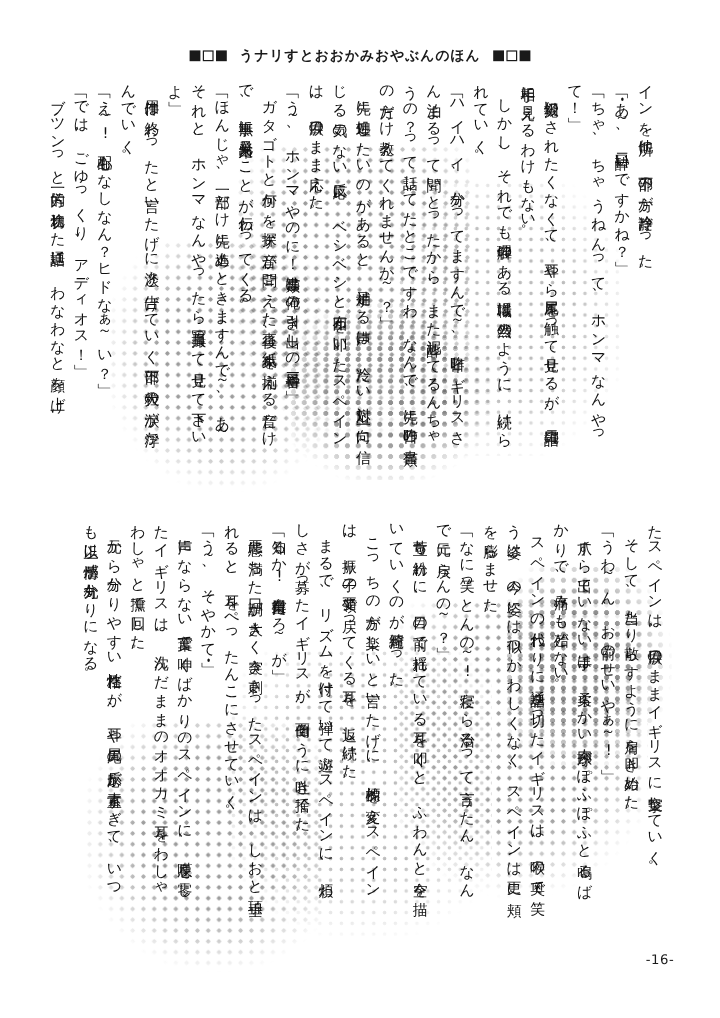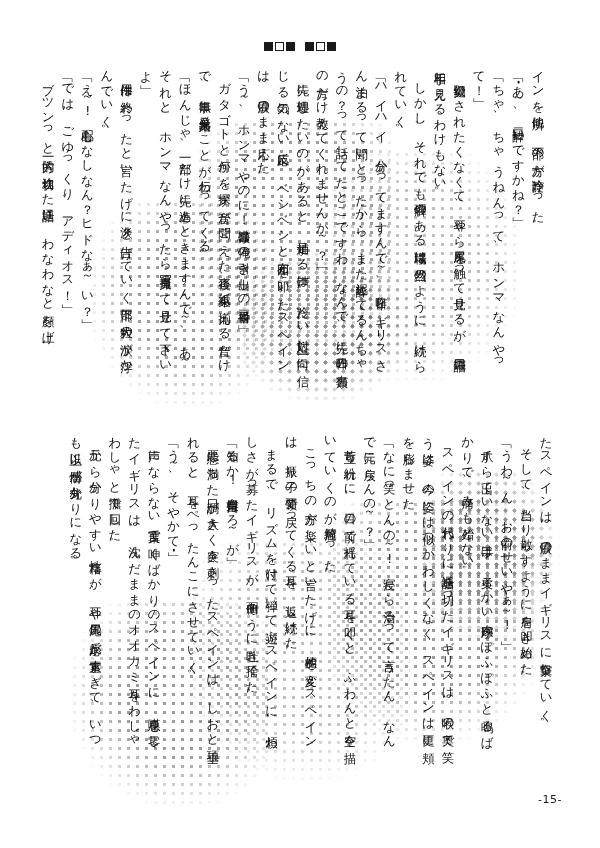--- a/index.html
+++ b/index.html
@@ -166,20 +166,21 @@
 <body>
 
 <div id="page">
 
   <div id="header-band">
     <span class="deco-group">
       <span class="deco-sq filled"></span>
       <span class="deco-sq hollow"></span>
       <span class="deco-sq filled"></span>
     </span>
+    <span id="header-title">うナリすとおおかみおやぶんのほん</span>
     <span class="deco-group">
       <span class="deco-sq filled"></span>
       <span class="deco-sq hollow"></span>
       <span class="deco-sq filled"></span>
     </span>
   </div>
 
   <div id="block-upper" class="text-block">
     <p class="para noindent">インを他所に、部下の方が冷静だった。</p>
     <p class="para">「・・あ～、二日酔いですかね？」</p>
@@ -216,15 +217,15 @@
 
   <div class="tone" id="tone-a"></div>
   <div class="tone light" id="tone-b"></div>
   <div class="tone" id="tone-c"></div>
   <div class="tone dense" id="tone-d"></div>
   <div class="tone" id="tone-e"></div>
   <div class="tone light" id="tone-f"></div>
   <div class="tone" id="tone-g"></div>
   <div class="tone dense" id="tone-h"></div>
 
-  <div id="page-number">-15-</div>
+  <div id="page-number">-16-</div>
 
 </div>
 
 </body></html>

